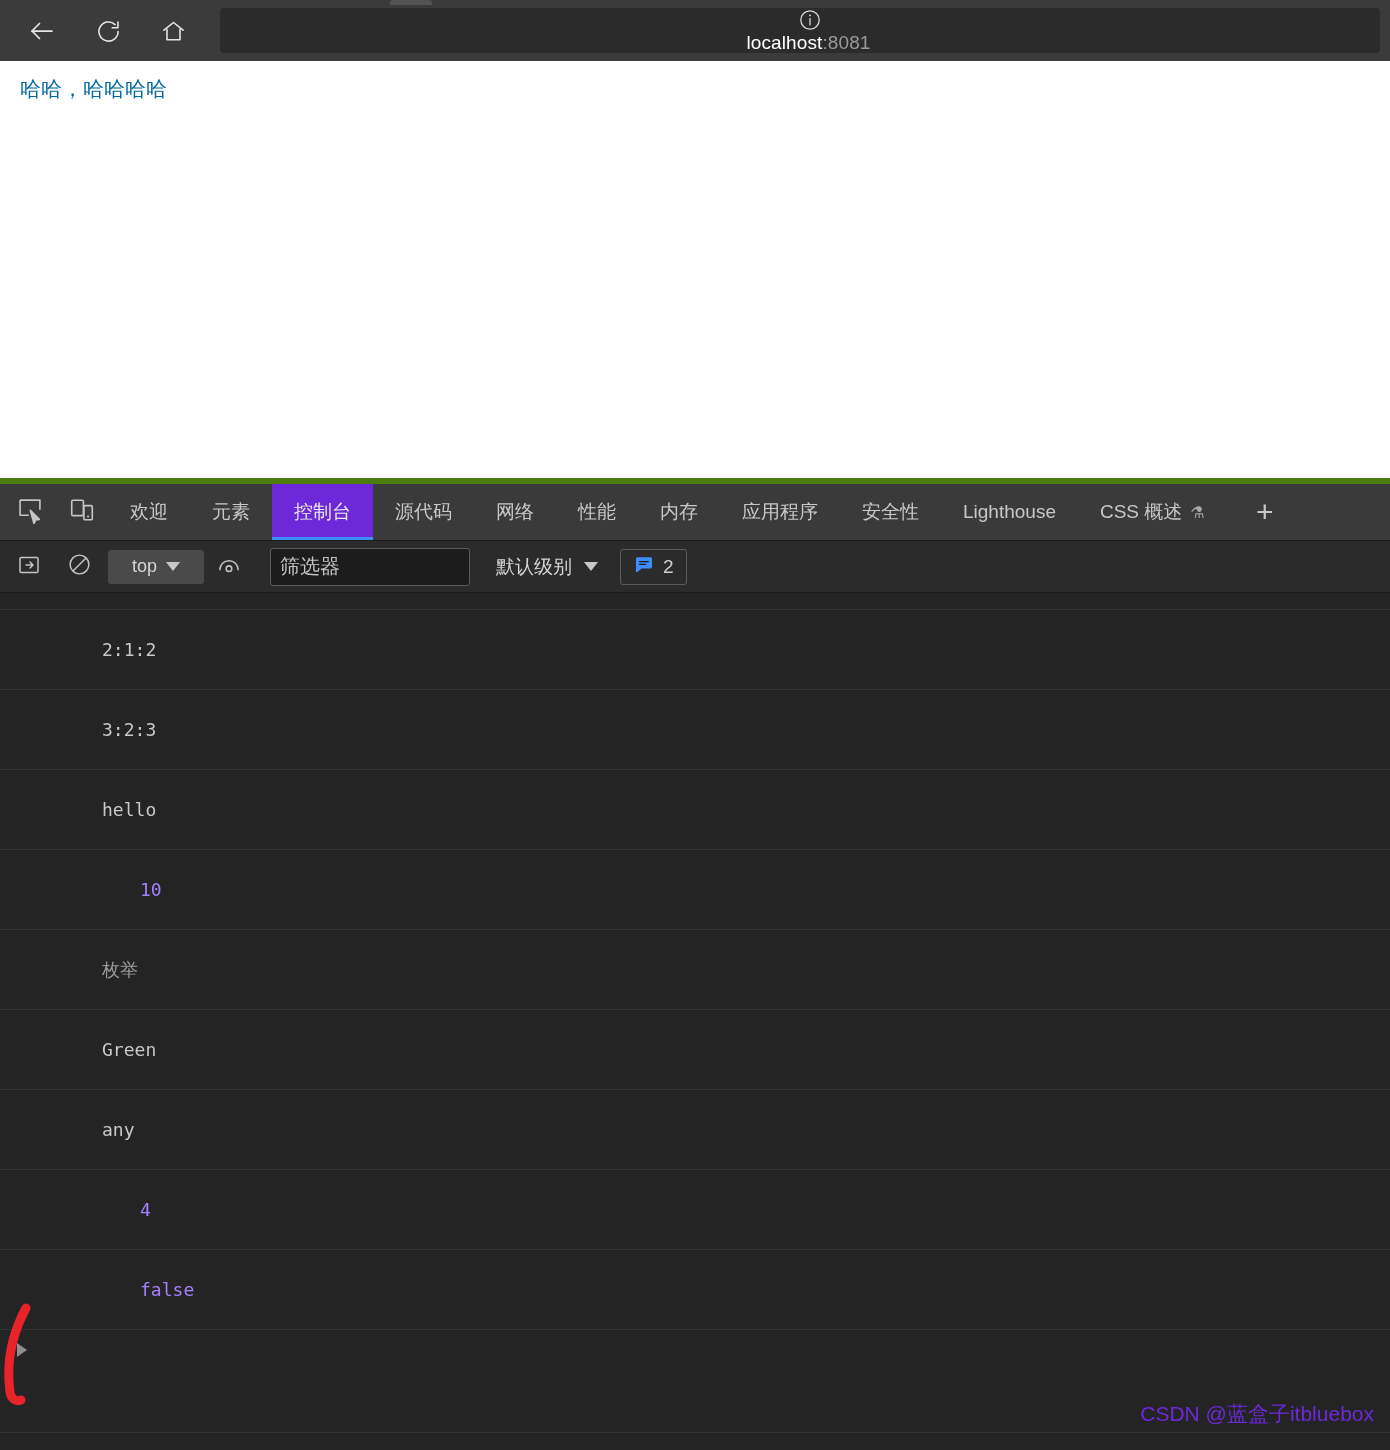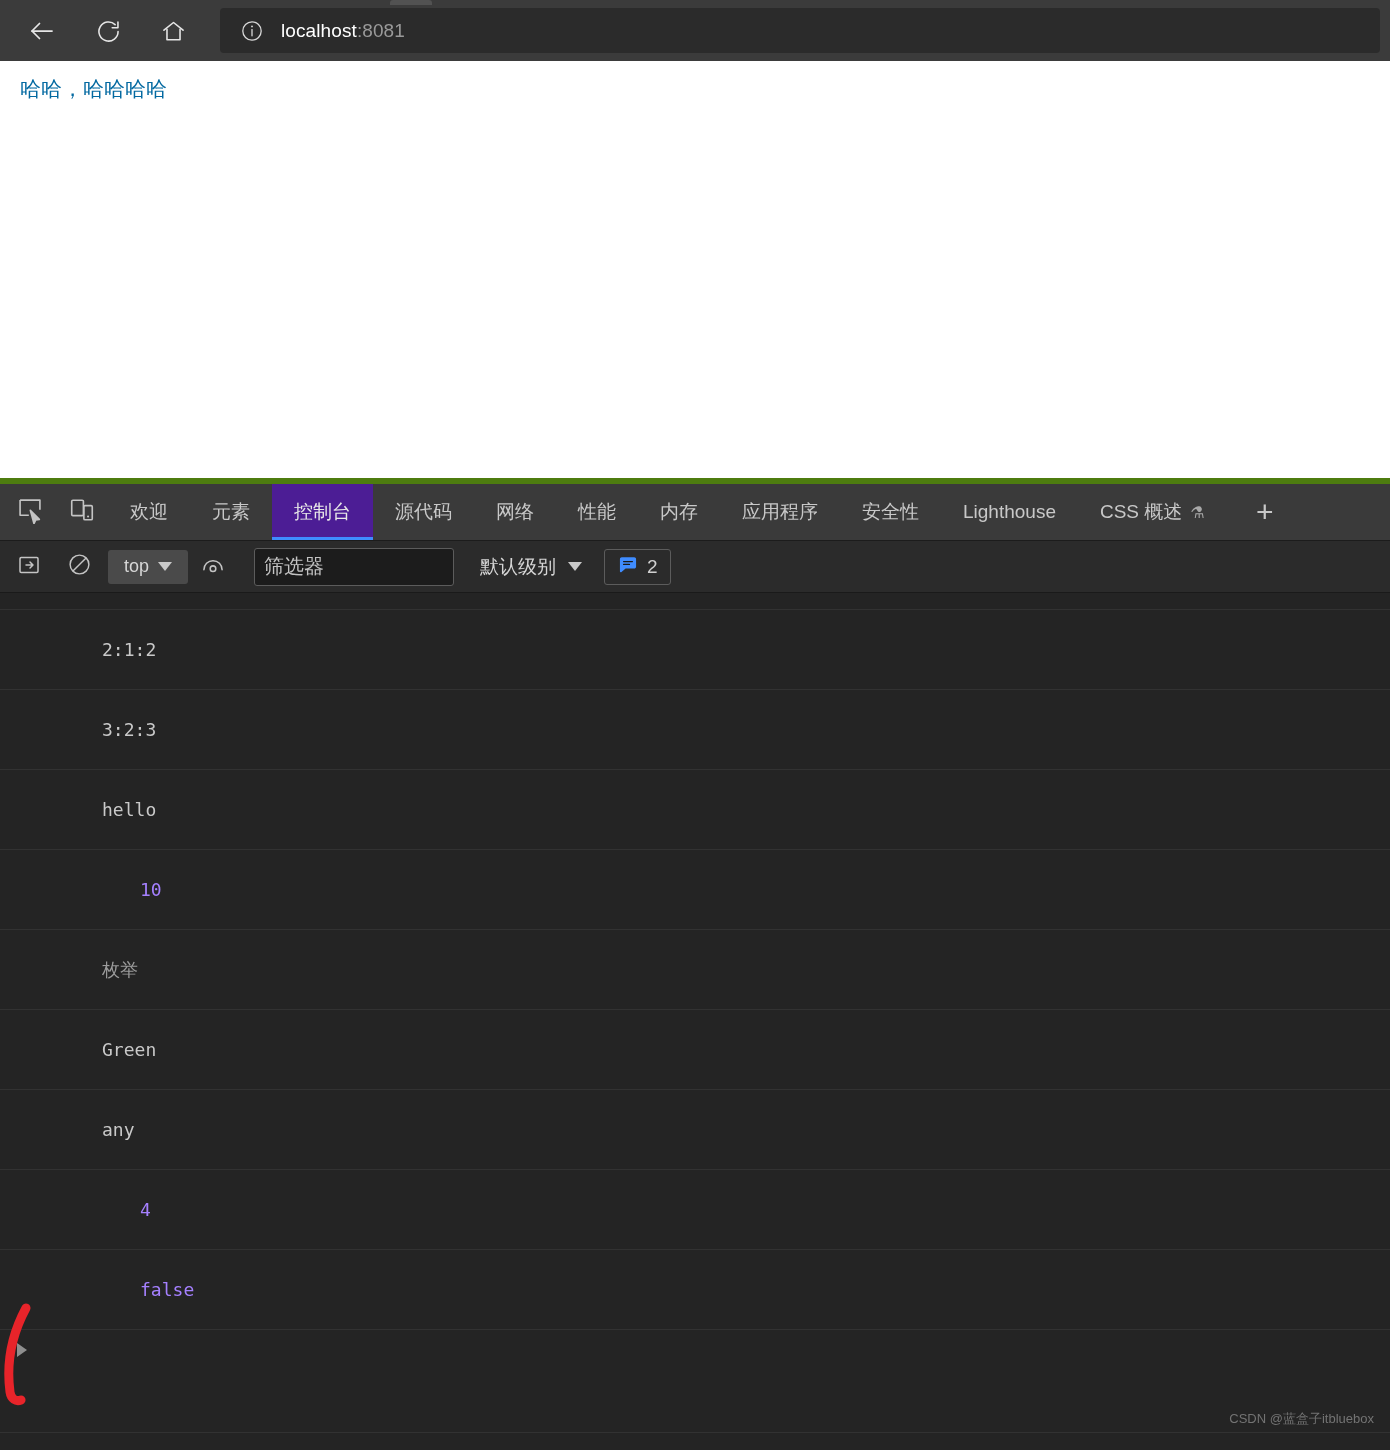--- a/index.html
+++ b/index.html
@@ -30,21 +30,21 @@
   #nav-back { left: 20px; }
   #nav-reload { left: 86px; }
   #nav-home { left: 151px; }
   .nav-btn svg { display: block; }
 
   #url-bar {
     position: absolute; left: 220px; top: 8px;
     width: 1160px; height: 45px;
     background: #2b2b2b;
     border-radius: 4px;
-    display: flex; align-items: center;
+    display: flex; align-items: center; flex-direction: column;
   }
   #info-icon { margin-left: 20px; width: 24px; height: 24px; flex: 0 0 auto; }
   #url-text {
     margin-left: 17px;
     font-size: 19px;
     color: #ffffff;
     letter-spacing: .1px;
     white-space: nowrap;
   }
   #url-text .port { color: #9a9a9a; }
@@ -85,21 +85,21 @@
   #tb-icon-inspect { margin-left: 4px; }
   .dt-tab {
     display: flex; align-items: center; justify-content: center;
     padding: 0 22px;
     font-size: 19px;
     color: #c8c8c8;
     white-space: nowrap;
     position: relative;
   }
   .dt-tab.active {
-    background: #4c1d95;
+    background: #6d28d9;
     color: #e8e8e8;
   }
   .dt-tab.active::after {
     content: "";
     position: absolute;
     left: 0; right: 0; bottom: 0;
     height: 3px;
     background: #3f8cff;
   }
   .dt-tab .flask { margin-left: 8px; font-size: 16px; color: #a8a8a8; }
@@ -117,21 +117,21 @@
     display: flex; align-items: center;
     border-bottom: 1px solid #1a1a1a;
   }
   .ct-btn {
     width: 50px; height: 52px;
     display: flex; align-items: center; justify-content: center;
   }
   #ct-sidebar-toggle { margin-left: 4px; }
   #context-select {
     display: flex; align-items: center; gap: 9px;
-    height: 34px; padding: 0 16px;
+    height: 34px; padding: 0 24px;
     margin-left: 4px;
     background: #4a4a4a;
     border-radius: 3px;
     font-size: 18px;
     color: #d6d6d6;
   }
   .caret-down {
     width: 0; height: 0;
     border-left: 7px solid transparent;
     border-right: 7px solid transparent;
@@ -203,22 +203,22 @@
     position: absolute;
     left: 0; top: 1300px;
     width: 60px; height: 110px;
     pointer-events: none;
   }
 
   
   #watermark {
     position: absolute;
     right: 16px; bottom: 22px;
-    font-size: 13px;
-    color: #737373;
+    font-size: 21px;
+    color: #6d28d9;
     font-family: "Liberation Sans", sans-serif;
     white-space: nowrap;
   }
 </style>
 </head>
 <body>
 
 <div id="browser-chrome">
 
   <div id="tab-strip-sliver"></div>

